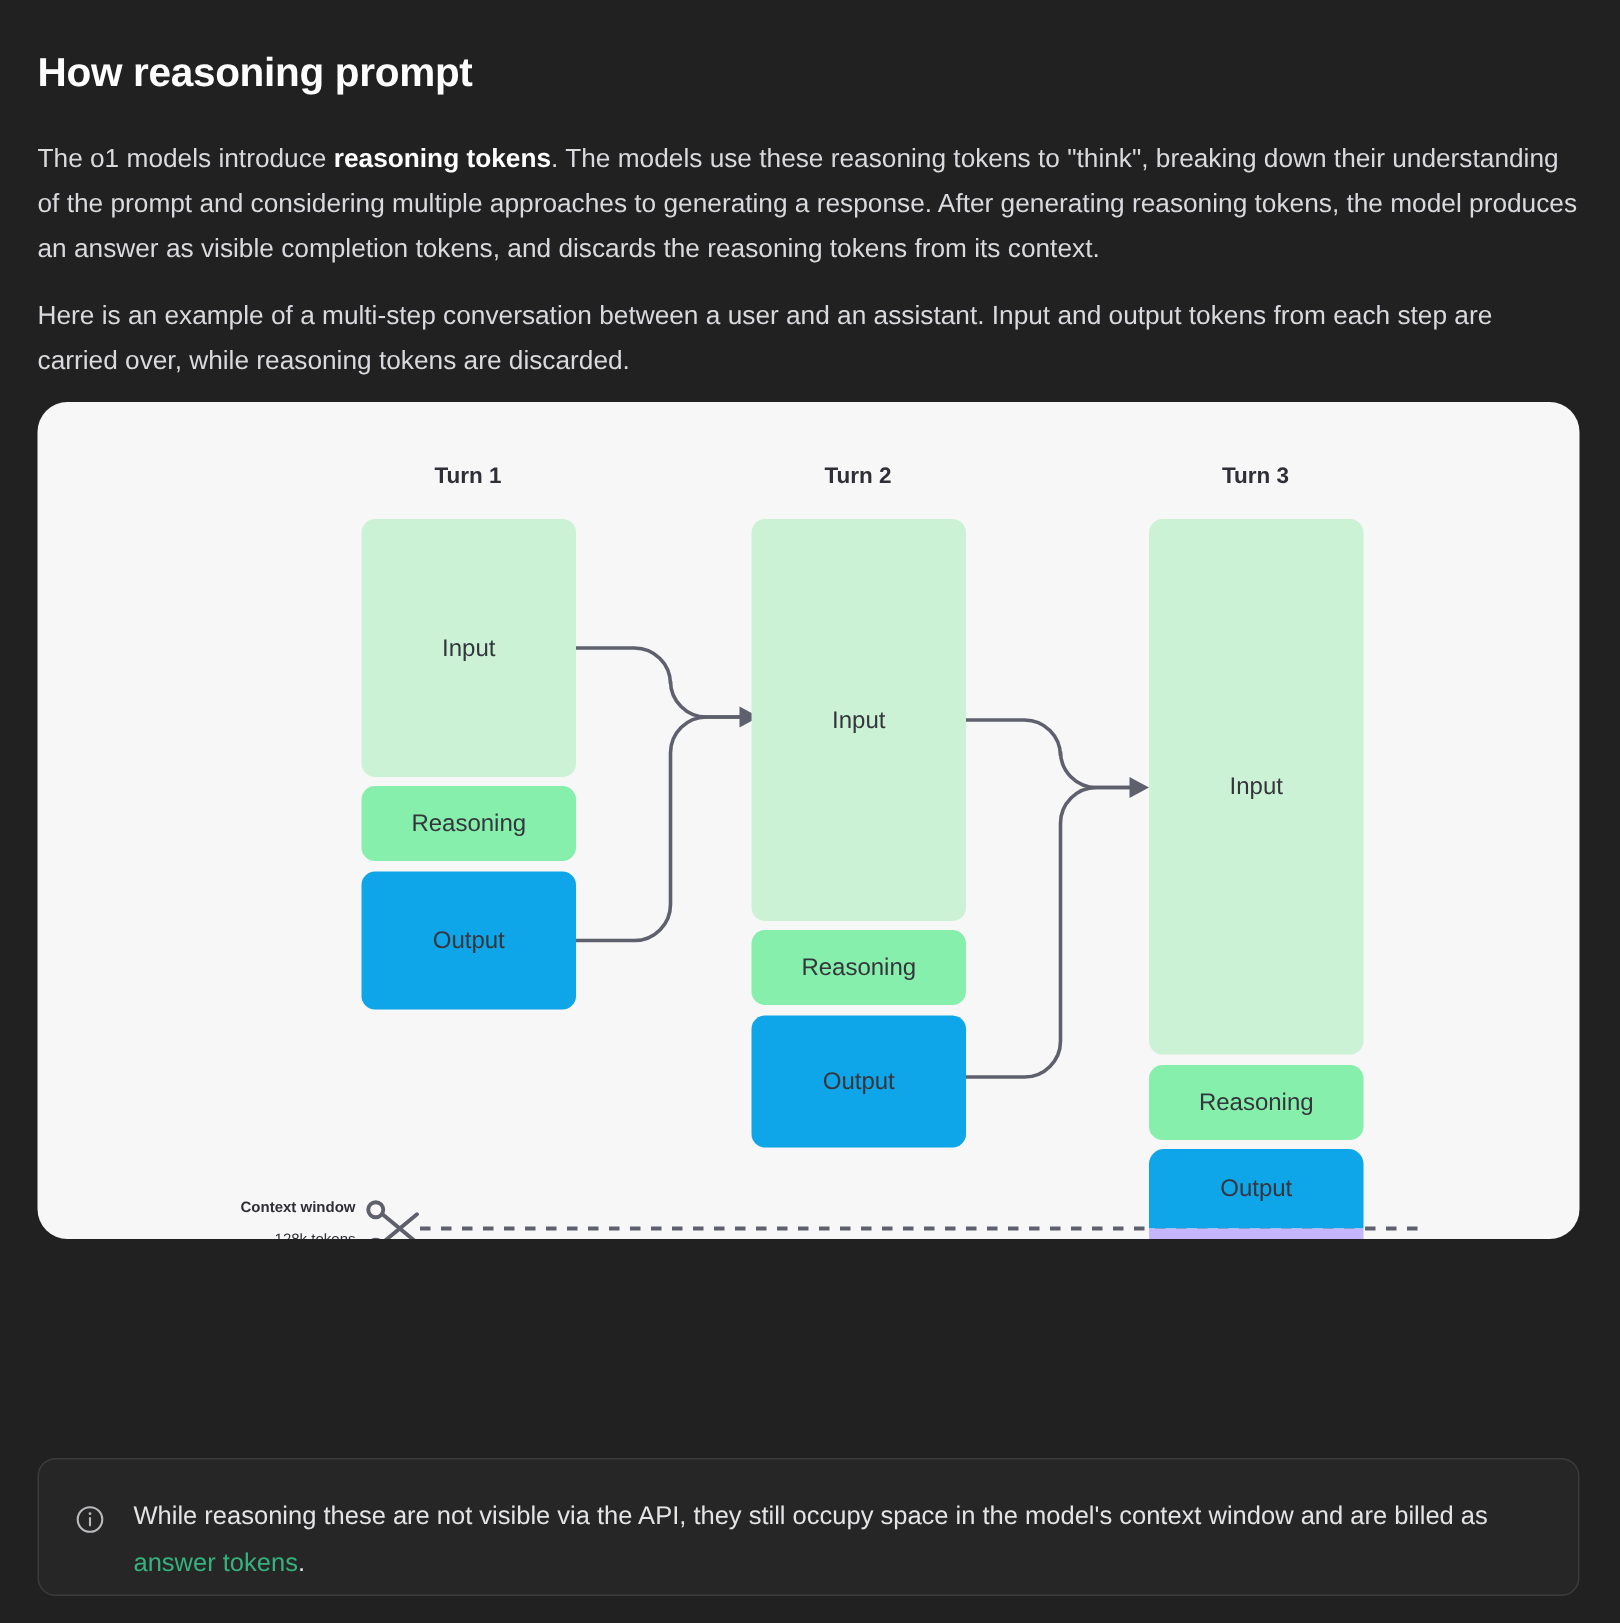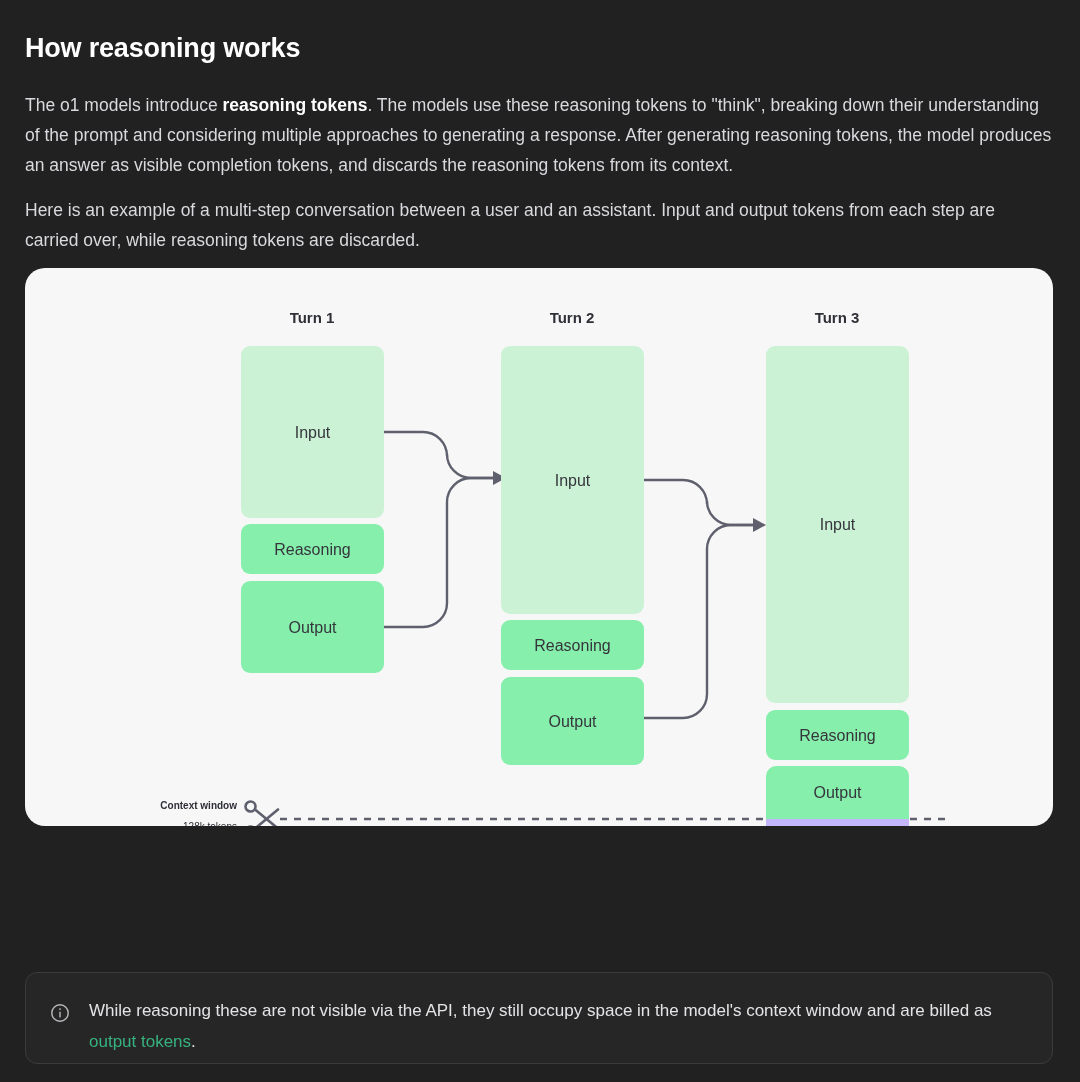--- a/index.html
+++ b/index.html
@@ -44,21 +44,21 @@
   .node{
     position:absolute;
     border-radius:9px;
     display:flex;align-items:center;justify-content:center;
     text-align:center;
     font-size:16px;color:#35363c;
     line-height:21px;
   }
   .n-input{background:#ccf2d6;}
   .n-reason{background:#86efac;}
-  .n-output{background:#86efac;}
+  .n-output{background:#0ea5e9;}
   .n-trunc{background:#c4b5fd;}
 
   
   .ctx{
     position:absolute;
     text-align:right;
     font-size:10px;line-height:21px;
     color:#2f3037;
     white-space:nowrap;
   }
@@ -85,21 +85,21 @@
     width:945px;
     font-size:17px;line-height:31px;color:#e4e4e7;
   }
   .note-text a{color:#37b27e;text-decoration:none;}
 </style>
 </head>
 <body>
 
 <div class="page">
 
-  <div class="h1">How reasoning works</div>
+  <div class="h1">How reasoning prompt</div>
 
   <div class="para" id="para1"><span>The o1 models introduce </span><strong>reasoning tokens</strong><span>. The models use these reasoning tokens to "think", breaking down their understanding of the prompt and considering multiple approaches to generating a response. After generating reasoning tokens, the model produces an answer as visible completion tokens, and discards the reasoning tokens from its context.</span></div>
 
   <div class="para" id="para2">Here is an example of a multi-step conversation between a user and an assistant. Input and output tokens from each step are carried over, while reasoning tokens are discarded.</div>
 
   <div class="card">
 
     <svg class="wires" viewBox="0 0 1028 669">
       <g fill="none" stroke="#5f606e" stroke-width="2.4" stroke-linecap="round">
 
@@ -146,16 +146,16 @@
     </div>
 
   </div>
 
   <div class="note">
     <svg class="note-icon" viewBox="0 0 20 20">
       <circle cx="10" cy="10" r="8.2" fill="none" stroke="#b9b9bd" stroke-width="1.4"></circle>
       <circle cx="10" cy="6.1" r="0.95" fill="#b9b9bd"></circle>
       <rect x="9.3" y="8.4" width="1.4" height="6.2" rx="0.7" fill="#b9b9bd"></rect>
     </svg>
-    <div class="note-text"><span>While reasoning these are not visible via the API, they still occupy space in the model's context window and are billed as </span><a href="#">output tokens</a><span>.</span></div>
+    <div class="note-text"><span>While reasoning these are not visible via the API, they still occupy space in the model's context window and are billed as </span><a href="#">answer tokens</a><span>.</span></div>
   </div>
 
 </div>
 
 </body></html>

